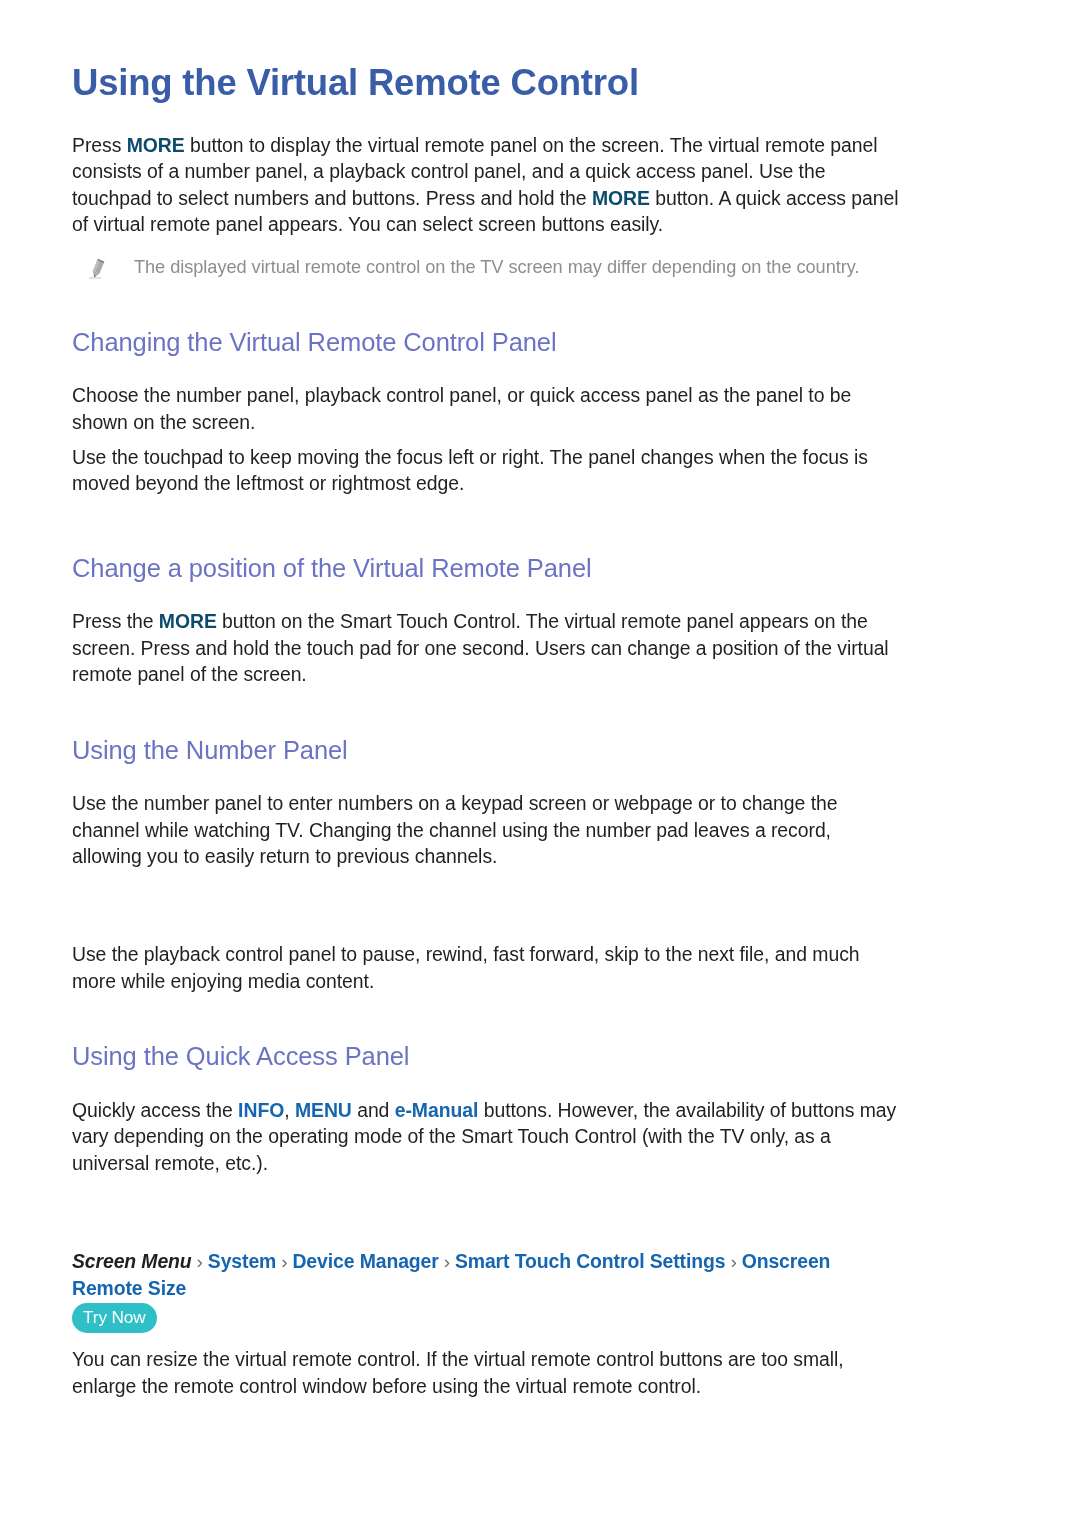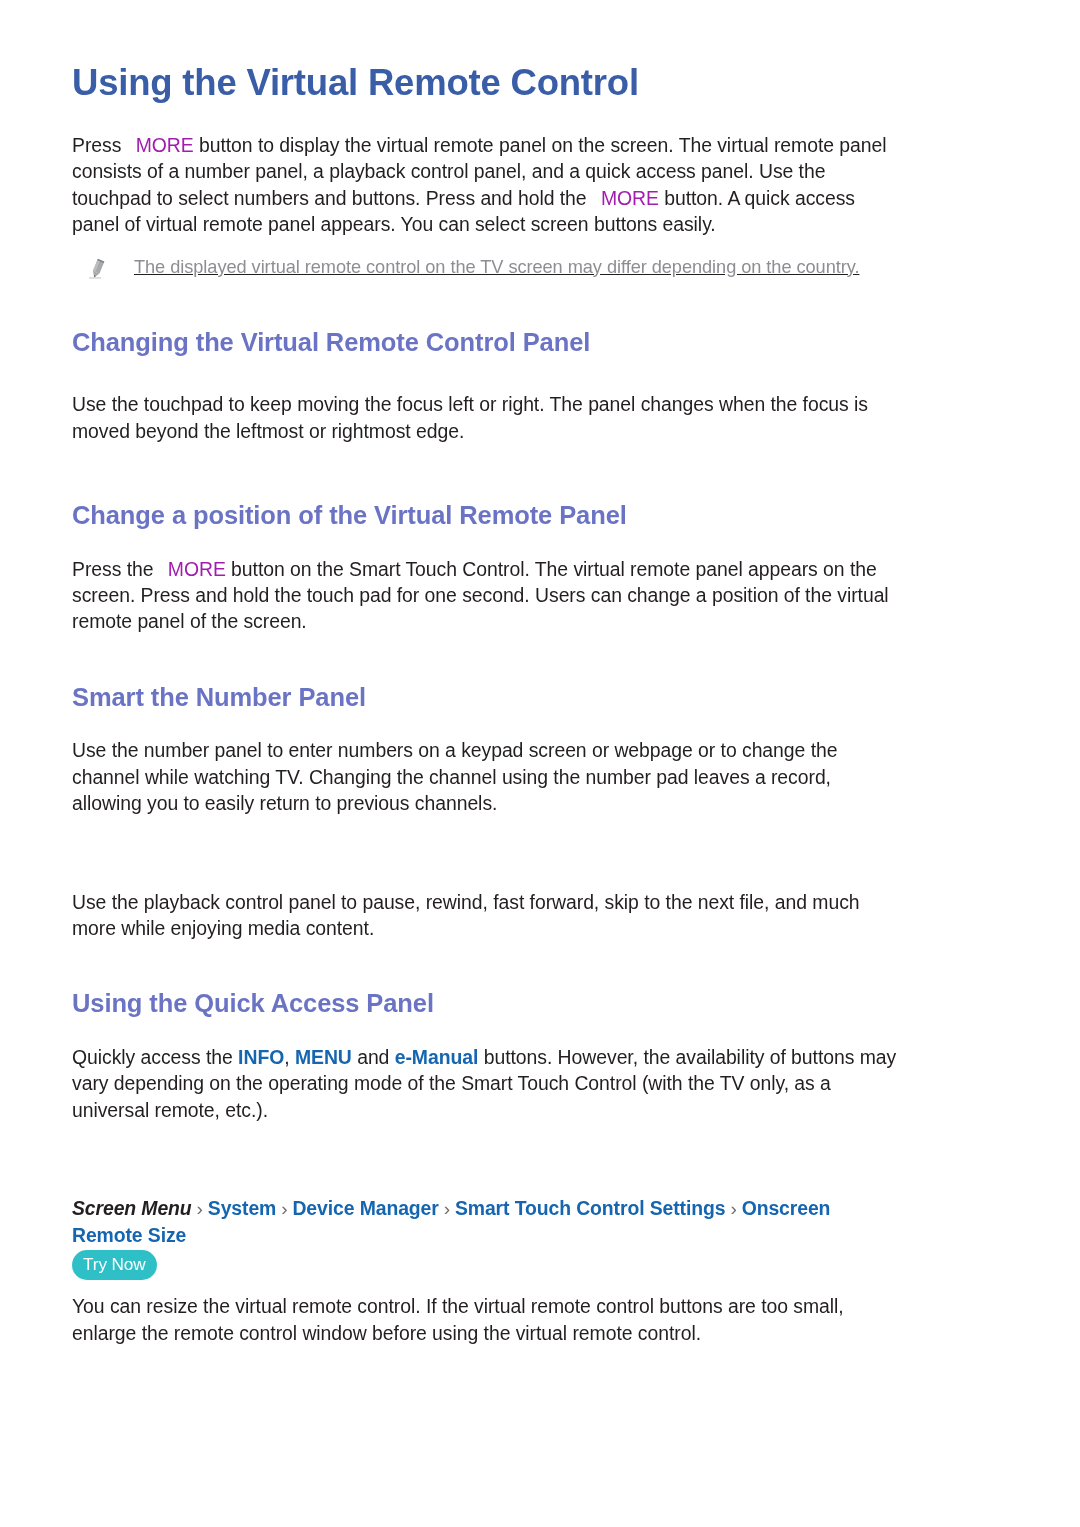--- a/index.html
+++ b/index.html
@@ -32,21 +32,21 @@
     font-weight: bold;
     color: #3a5da8;
     letter-spacing: -0.2px;
     line-height: 1.15;
   }
 
   
   .section-heading {
     margin: 0;
     font-size: 25.5px;
-    font-weight: bold;
+    font-weight: normal;
     color: #6b74c4;
     letter-spacing: -0.1px;
     line-height: 1.2;
   }
 
   
   .para {
     margin: 0;
     font-size: 19.4px;
     line-height: 26.4px;
@@ -56,35 +56,33 @@
 
   
   .sp-title-body { height: 28px; }
   .sp-para       { height: 9px; }
   .sp-before-h2  { height: 47px; }
   .sp-after-h2   { height: 25px; }
   .sp-note-top   { height: 17px; }
 
   
   .kw-teal {
-    color: #a21caf;
-    font-weight: normal;
-    margin-left: 9px;
+    color: #0c4a6e;
+    font-weight: bold;
   }
   .kw-blue {
     color: #1565b0;
     font-weight: bold;
   }
 
   
   .note-row {
     display: flex;
     align-items: flex-end;
     padding-left: 16px;
-    text-decoration: underline;
   }
   .note-icon {
     flex: 0 0 auto;
     width: 18px;
     height: 22px;
     margin-top: 3px;
     margin-right: 28px;
   }
   .note-icon svg { display: block; }
   .note-text {
@@ -152,35 +150,36 @@
         <rect x="1" y="19.4" width="12" height="1.1" fill="#c6c7c9"></rect>
       </svg>
     </span>
     <span class="note-text">The displayed virtual remote control on the TV screen may differ depending on the country.</span>
   </div>
 
   <div class="sp-before-h2"></div>
 
   <h2 class="section-heading">Changing the Virtual Remote Control Panel</h2>
   <div class="sp-after-h2"></div>
+  <p class="para">Choose the number panel, playback control panel, or quick access panel as the panel to be shown on the screen.</p>
   <div class="sp-para"></div>
   <p class="para">Use the touchpad to keep moving the focus left or right. The panel changes when the focus is moved beyond the leftmost or rightmost edge.</p>
   <div class="sp-para"></div>
 
   <div class="sp-before-h2"></div>
 
   <h2 class="section-heading">Change a position of the Virtual Remote Panel</h2>
   <div class="sp-after-h2"></div>
   <p class="para">
     <span>Press the </span><span class="kw-teal">MORE</span><span> button on the Smart Touch Control. The virtual remote panel appears on the screen. Press and hold the touch pad for one second. Users can change a position of the virtual remote panel of the screen.</span>
   </p>
 
   <div class="sp-before-h2"></div>
 
-  <h2 class="section-heading">Smart the Number Panel</h2>
+  <h2 class="section-heading">Using the Number Panel</h2>
   <div class="sp-after-h2"></div>
   <p class="para">Use the number panel to enter numbers on a keypad screen or webpage or to change the channel while watching TV. Changing the channel using the number pad leaves a record, allowing you to easily return to previous channels.</p>
 
   <div class="sp-before-h2"></div>
 
   <div class="sp-after-h2"></div>
   <p class="para">Use the playback control panel to pause, rewind, fast forward, skip to the next file, and much more while enjoying media content.</p>
 
   <div class="sp-before-h2"></div>
 

